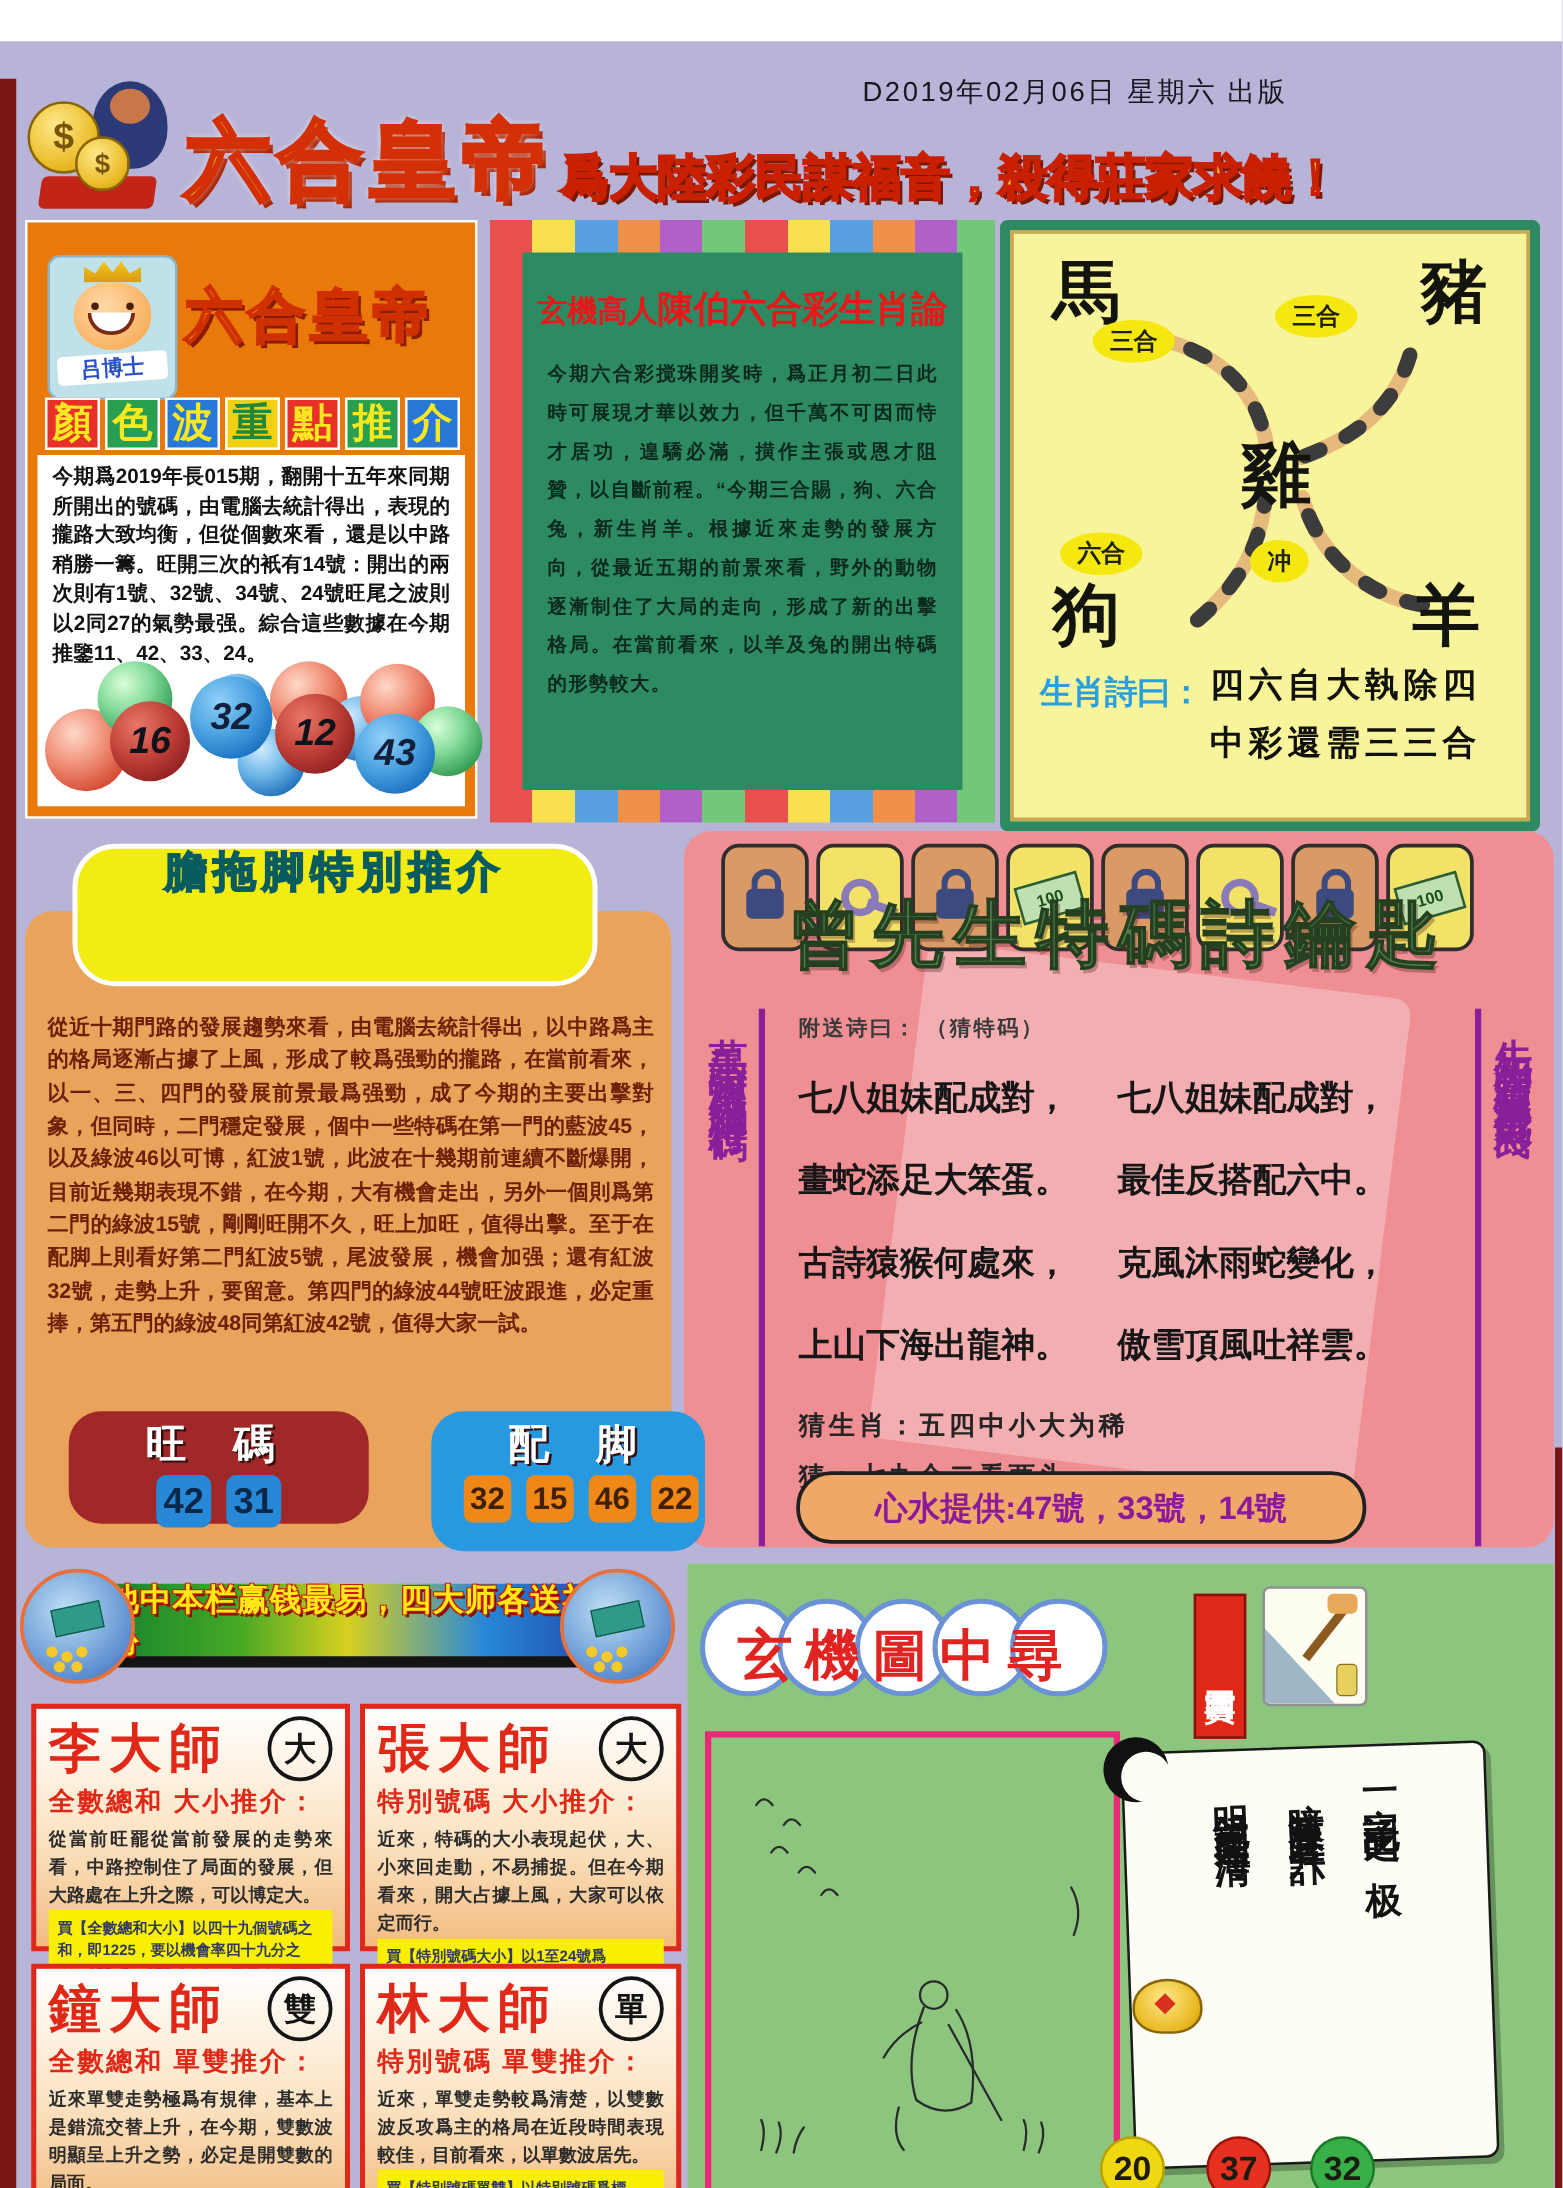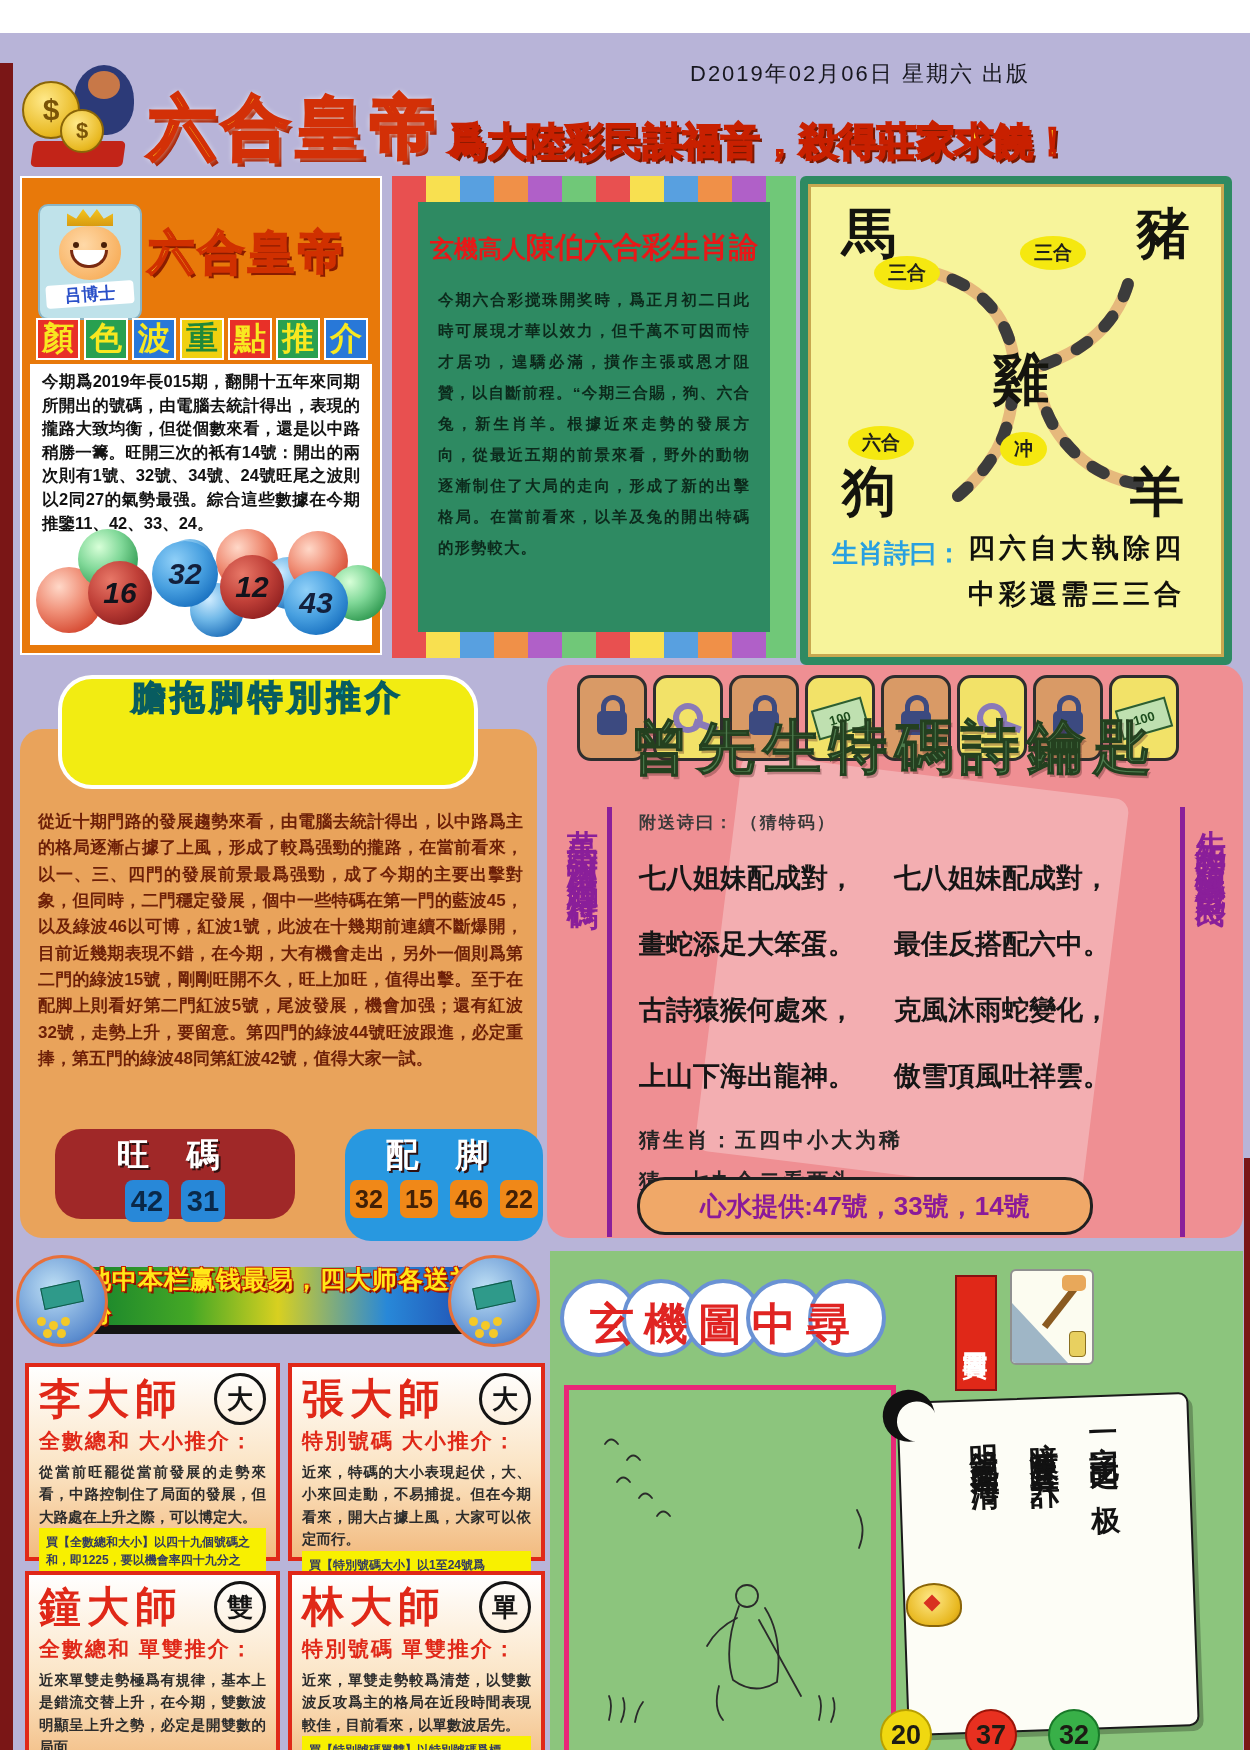--- a/index.html
+++ b/index.html
@@ -85,21 +85,21 @@
   .song-panel{position:absolute;left:20px;top:696px;width:517px;height:509px;background:#e9a35b;border-radius:22px;}
   .song-pill{position:absolute;left:62px;top:646px;width:412px;height:106px;background:#f2ec12;
       border-radius:30px;box-shadow:0 0 0 4px #fff;text-align:center;z-index:3;}
   .song-name{font-size:52px;font-weight:bold;color:#6f5316;letter-spacing:30px;padding-left:30px;
       text-shadow:3px 3px 0 #3f2d08;line-height:1.0;margin-top:2px;}
   .song-sub{font-size:34px;font-weight:bold;color:#17a3ac;-webkit-text-stroke:1.5px #085c60;
       letter-spacing:5px;margin-top:-4px;}
   .song-body{position:absolute;left:18px;right:14px;top:80px;font-size:17px;font-weight:bold;
       color:#6e2008;line-height:1.55;text-align:justify;}
   .wang-box{position:absolute;left:55px;top:1096px;width:240px;height:90px;background:#a02828;border-radius:26px;text-align:center;z-index:4;}
-  .pei-box{position:absolute;left:345px;top:1096px;width:198px;height:112px;background:#2898e0;border-radius:26px;text-align:center;z-index:4;}
+  .pei-box{position:absolute;left:345px;top:1096px;width:198px;height:112px;background:#2898e0;border-radius:26px;text-align:center;z-index:4;padding-left:21px;}
   .wp-label{font-size:33px;font-weight:bold;color:#fff;letter-spacing:14px;text-shadow:2px 2px 0 #301010;margin-top:4px;}
   .chip-row{display:flex;justify-content:center;gap:12px;margin-top:2px;}
   .chip-b{width:44px;height:42px;background:#2888d8;border-radius:8px;display:flex;align-items:center;
       justify-content:center;font-size:29px;font-weight:bold;color:#0a2848;}
   .chip-o{width:38px;height:38px;background:#f08818;border-radius:7px;display:flex;align-items:center;
       justify-content:center;font-size:25px;font-weight:bold;color:#422006;}
 
   
   .zeng{position:absolute;left:547px;top:632px;width:696px;height:573px;background:#ef8f93;border-radius:22px;}
   .zeng .wm{position:absolute;left:170px;top:110px;width:390px;height:400px;background:rgba(255,255,255,0.28);

